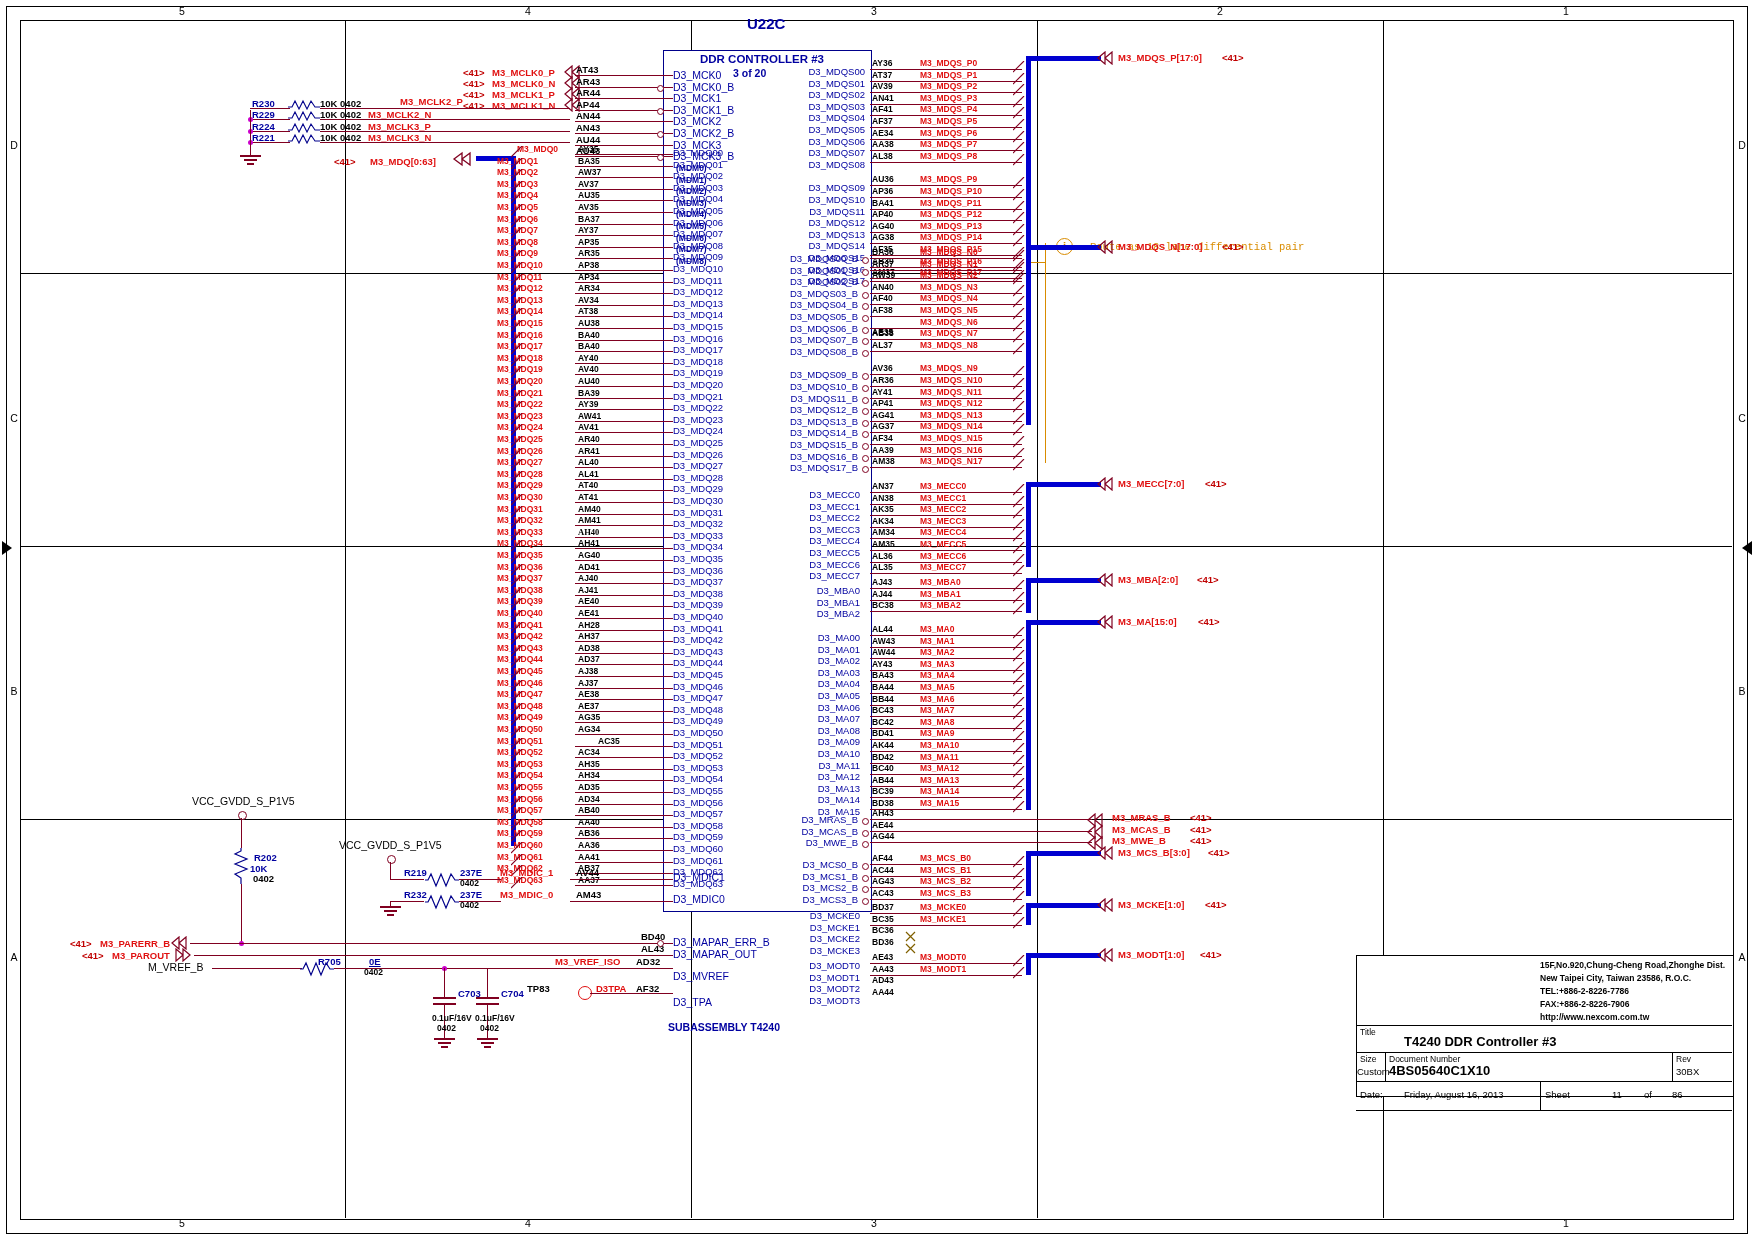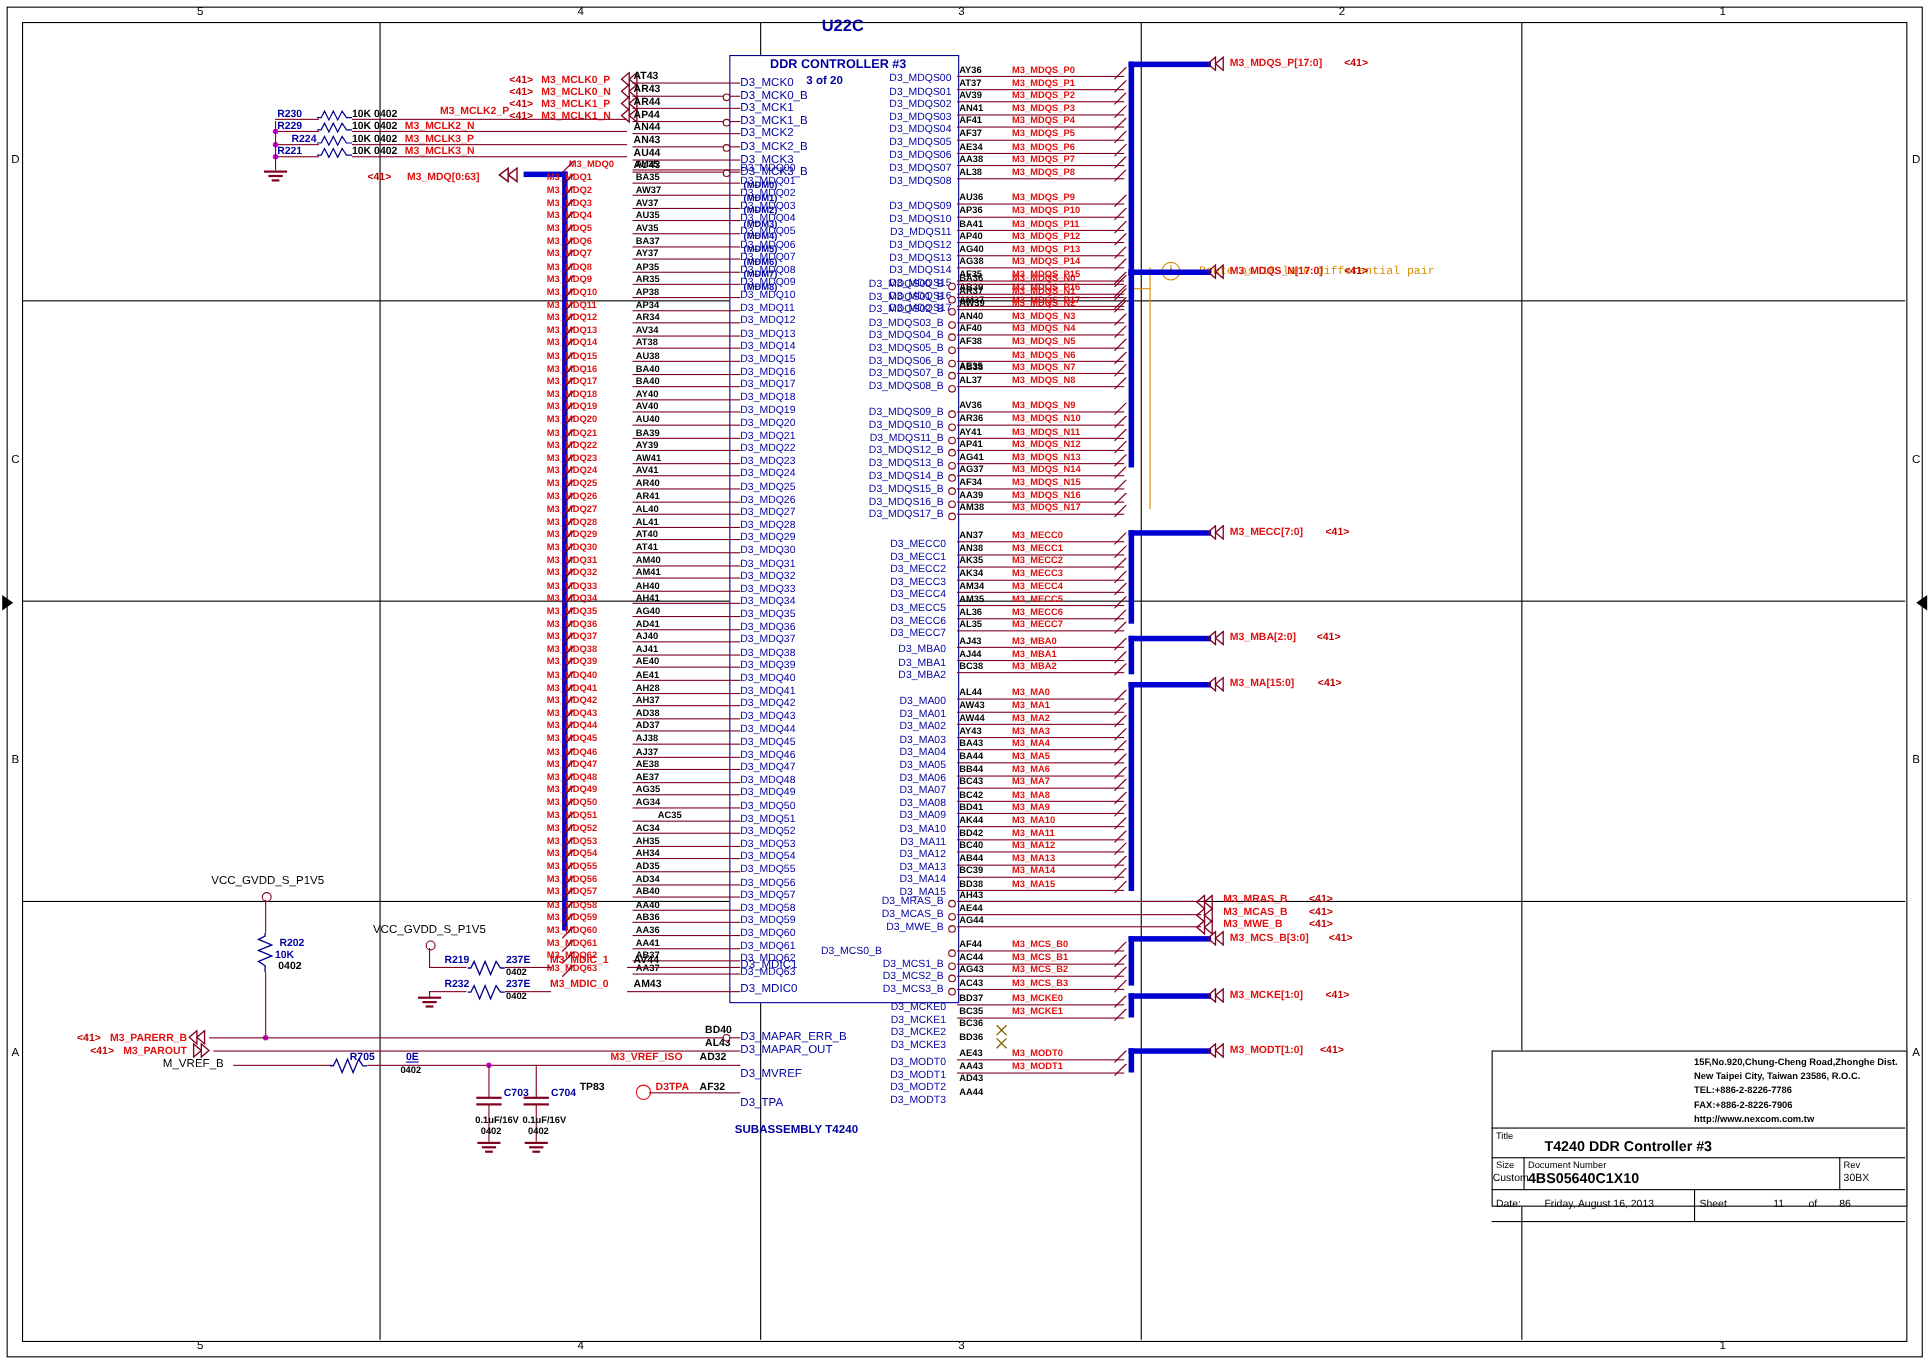--- a/index.html
+++ b/index.html
@@ -173,21 +173,21 @@
       <div class="w wh" style="left: 320px; top: 108px; width: 250px;"></div>
       <div class="t f9 b blue" style="left: 252px; top: 110.4px;">R229</div>
       <svg width="32" height="12" style="position: absolute; left: 288px; top: 109.4px;">
         <path d="M0,9 L4,9 L7,3 L11,11 L15,3 L19,11 L23,3 L27,9 L32,9" stroke="#00008b" stroke-width="1.1" fill="none"></path>
       </svg>
       <div class="t f9 b black" style="left: 320px; top: 110.4px;">10K 0402</div>
       <div class="t f9 b red" style="left: 368px; top: 110.4px;">M3_MCLK2_N</div>
       <div class="w wh" style="left: 250px; top: 119.4px; width: 40px;"></div>
       <div class="w wh" style="left: 320px; top: 119.4px; width: 250px;"></div>
       <div class="dot" style="left: 248px; top: 117.4px;"></div>
-      <div class="t f9 b blue" style="left: 252px; top: 121.8px; padding-left: 13px;">R224</div>
+      <div class="t f9 b blue" style="left: 252px; top: 121.8px;">R224</div>
       <svg width="32" height="12" style="position: absolute; left: 288px; top: 120.8px;">
         <path d="M0,9 L4,9 L7,3 L11,11 L15,3 L19,11 L23,3 L27,9 L32,9" stroke="#00008b" stroke-width="1.1" fill="none"></path>
       </svg>
       <div class="t f9 b black" style="left: 320px; top: 121.8px;">10K 0402</div>
       <div class="t f9 b red" style="left: 368px; top: 121.8px;">M3_MCLK3_P</div>
       <div class="w wh" style="left: 250px; top: 130.8px; width: 40px;"></div>
       <div class="w wh" style="left: 320px; top: 130.8px; width: 250px;"></div>
       <div class="dot" style="left: 248px; top: 128.8px;"></div>
       <div class="t f9 b blue" style="left: 252px; top: 133.2px;">R221</div>
       <svg width="32" height="12" style="position: absolute; left: 288px; top: 132.2px;">
@@ -439,21 +439,21 @@
       </svg>
       <div class="t f9 blue" style="left: 673px; top: 507.6px;">D3_MDQ31</div>
       <div class="t f8 b red" style="left: 497px; top: 516.2px;">M3_MDQ32</div>
       <div class="t f8 b black" style="left: 578px; top: 516.2px;">AM41</div>
       <div class="w wh" style="left: 575px; top: 525.2px; width: 98px;"></div>
       <svg width="12" height="12" style="position: absolute; left: 511px; top: 517.2px;">
         <path d="M0,11 L11,0" stroke="#800020" stroke-width="1.1" fill="none"></path>
       </svg>
       <div class="t f9 blue" style="left: 673px; top: 519.2px;">D3_MDQ32</div>
       <div class="t f8 b red" style="left: 497px; top: 527.8px;">M3_MDQ33</div>
-      <div class="t f8 b black" style="left: 578px; top: 527.8px;">AH40</div>
+      <div class="t f8 b black" style="left: 578px; top: 527.8px; font-family: Liberation Serif, serif;">AH40</div>
       <div class="w wh" style="left: 575px; top: 536.8px; width: 98px;"></div>
       <svg width="12" height="12" style="position: absolute; left: 511px; top: 528.8px;">
         <path d="M0,11 L11,0" stroke="#800020" stroke-width="1.1" fill="none"></path>
       </svg>
       <div class="t f9 blue" style="left: 673px; top: 530.8px;">D3_MDQ33</div>
       <div class="t f8 b red" style="left: 497px; top: 539.4px;">M3_MDQ34</div>
       <div class="t f8 b black" style="left: 578px; top: 539.4px;">AH41</div>
       <div class="w wh" style="left: 575px; top: 548.4px; width: 98px;"></div>
       <svg width="12" height="12" style="position: absolute; left: 511px; top: 540.4px;">
         <path d="M0,11 L11,0" stroke="#800020" stroke-width="1.1" fill="none"></path>
@@ -1203,21 +1203,21 @@
       <div class="opin" style="left: 862px; top: 841.2px;"></div>
       <div class="t f8 b black" style="left: 872px; top: 832.2px;">AG44</div>
       <div class="w wh" style="left: 870px; top: 842.2px; width: 222px;"></div>
       <svg width="24" height="14" style="position: absolute; left: 1086px; top: 836.2px;">
         <path d="M2,7 L9,1 L9,13 Z M9,7 L16,1 L16,13 Z" stroke="#800020" stroke-width="1.2" fill="none"></path>
       </svg>
       <div class="t f9 b red" style="left: 1112px; top: 836.2px;">M3_MWE_B</div>
       <div class="t f9 b dred" style="left: 1190px; top: 836.2px;">&lt;41&gt;</div>
     </div>
   <div id="mcs-rows">
-      <div class="t f9 blue" style="left: 690px; top: 860px; width: 168px; text-align: center;">D3_MCS0_B</div>
+      <div class="t f9 blue" style="left: 690px; top: 860px; width: 168px; text-align: right;">D3_MCS0_B</div>
       <div class="opin" style="left: 862px; top: 863px;"></div>
       <div class="t f8 b black" style="left: 872px; top: 854px;">AF44</div>
       <div class="w wh" style="left: 870px; top: 864px; width: 152px;"></div>
       <div class="t f8 b red" style="left: 920px; top: 854px;">M3_MCS_B0</div>
       <svg width="12" height="12" style="position: absolute; left: 1013px; top: 856px;">
         <path d="M0,11 L11,0" stroke="#800020" stroke-width="1.1" fill="none"></path>
       </svg>
       <div class="t f9 blue" style="left: 690px; top: 871.6px; width: 168px; text-align: right;">D3_MCS1_B</div>
       <div class="opin" style="left: 862px; top: 874.6px;"></div>
       <div class="t f8 b black" style="left: 872px; top: 865.6px;">AC44</div>

